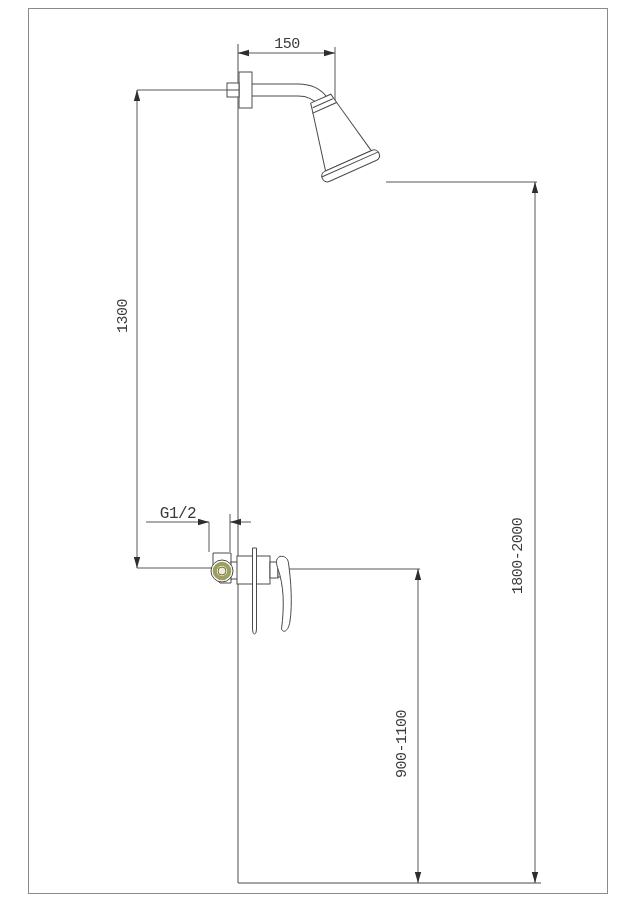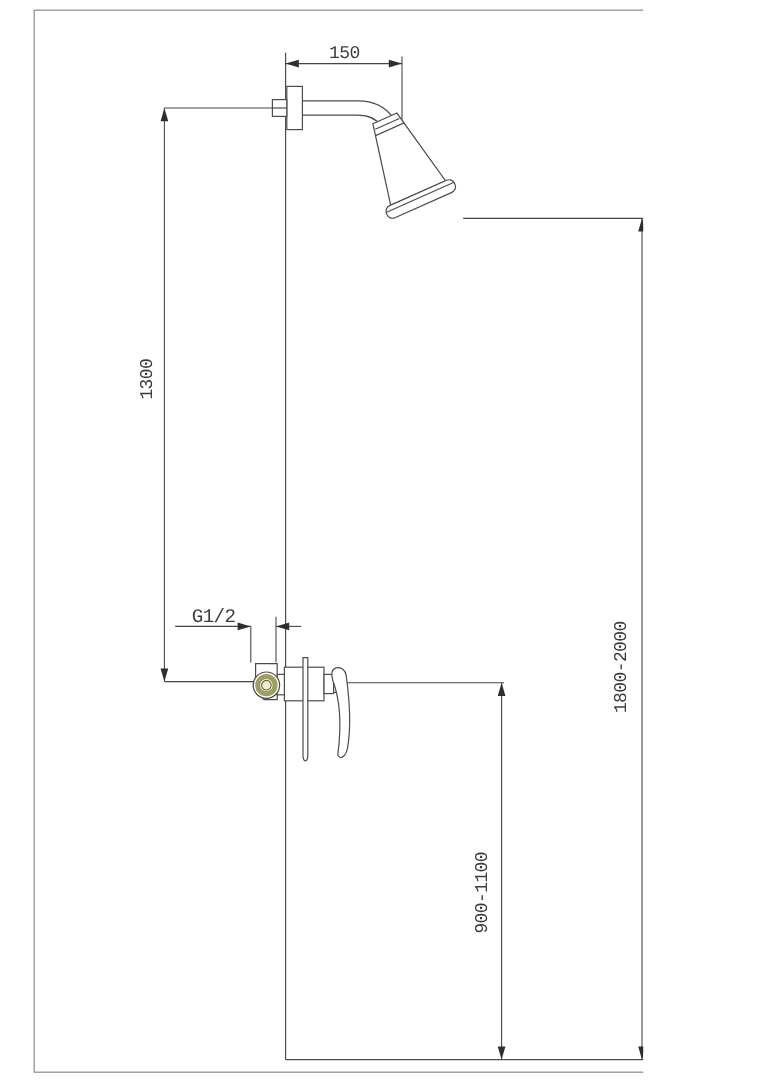--- a/index.html
+++ b/index.html
@@ -7,21 +7,21 @@
     --dim:#454545;
     --text:#3b3b3b;
     --border:#8a8a8a;
     --brass:#9e9e5e;
     --brass-light:#efecd0;
     --bg:#ffffff;
   }
   html,body{margin:0;padding:0;background:var(--bg);}
   .page{
     position:relative;
-    width:536px;height:900px;
+    width:637px;height:900px;
     background:var(--bg);
     font-family:"Liberation Mono","DejaVu Sans Mono",monospace;
     overflow:hidden;
   }
   svg{position:absolute;left:0;top:0;}
   .obj{stroke:var(--line);stroke-width:1;fill:none;}
   .objf{stroke:var(--line);stroke-width:1;fill:#ffffff;}
   .dim{stroke:var(--dim);stroke-width:0.9;fill:none;}
   .arr{fill:#2e2e2e;stroke:none;}
   .dim-text{

